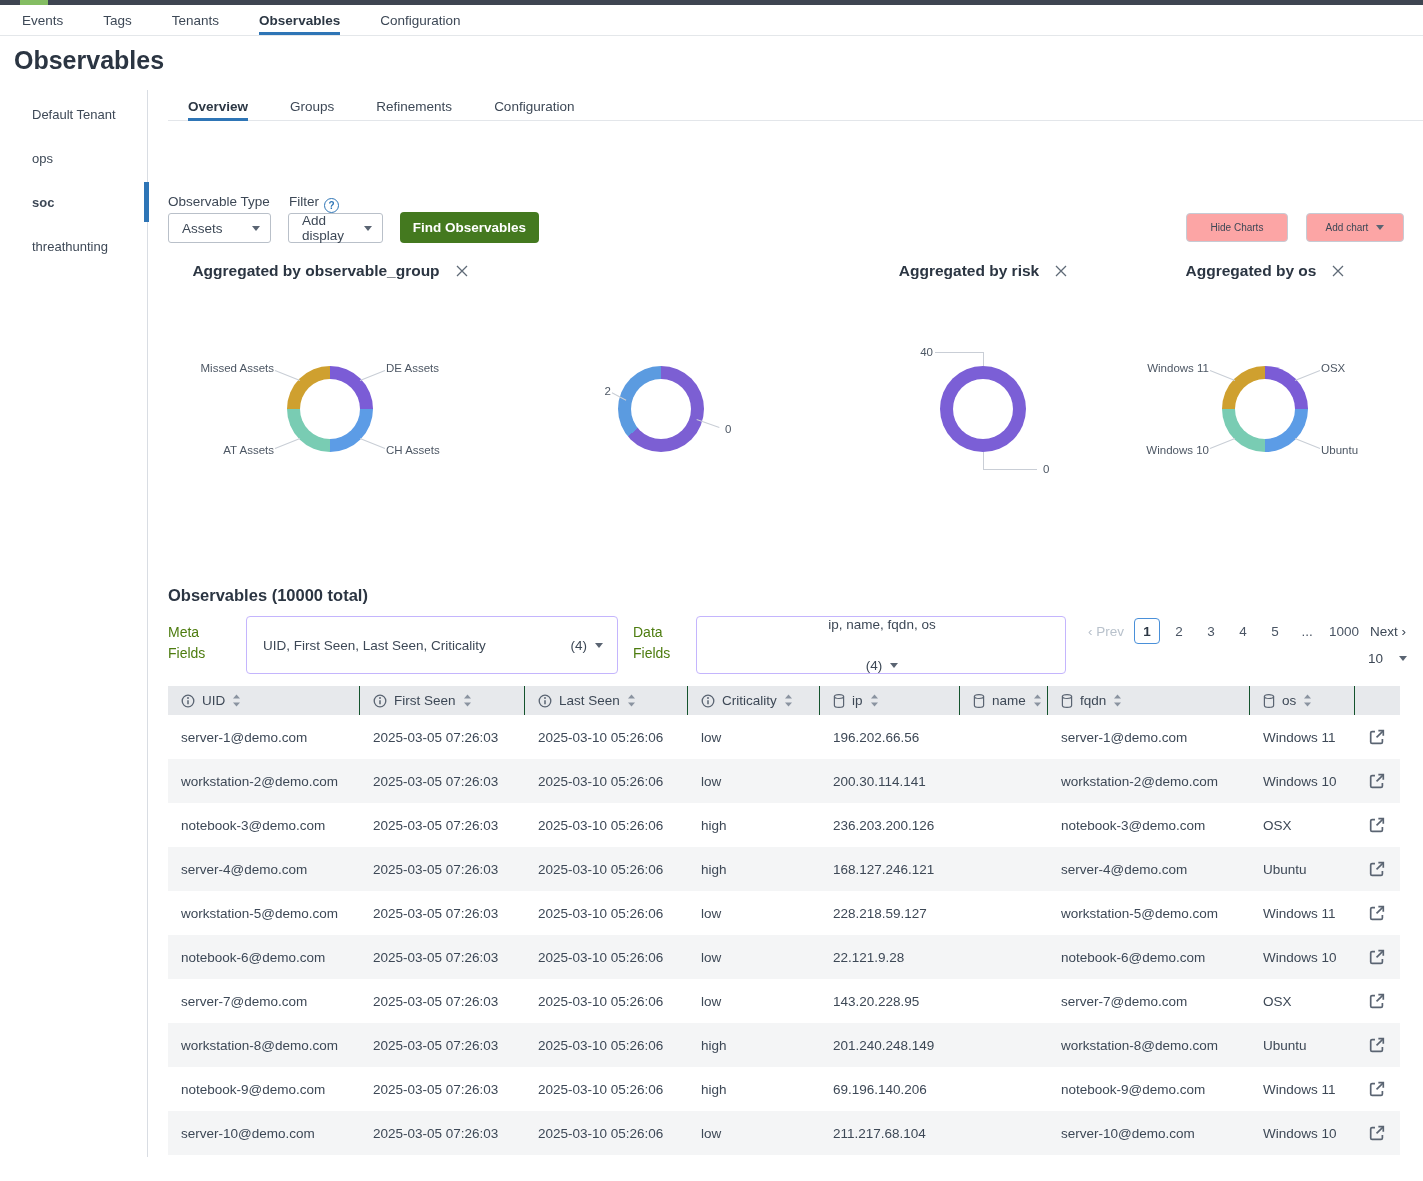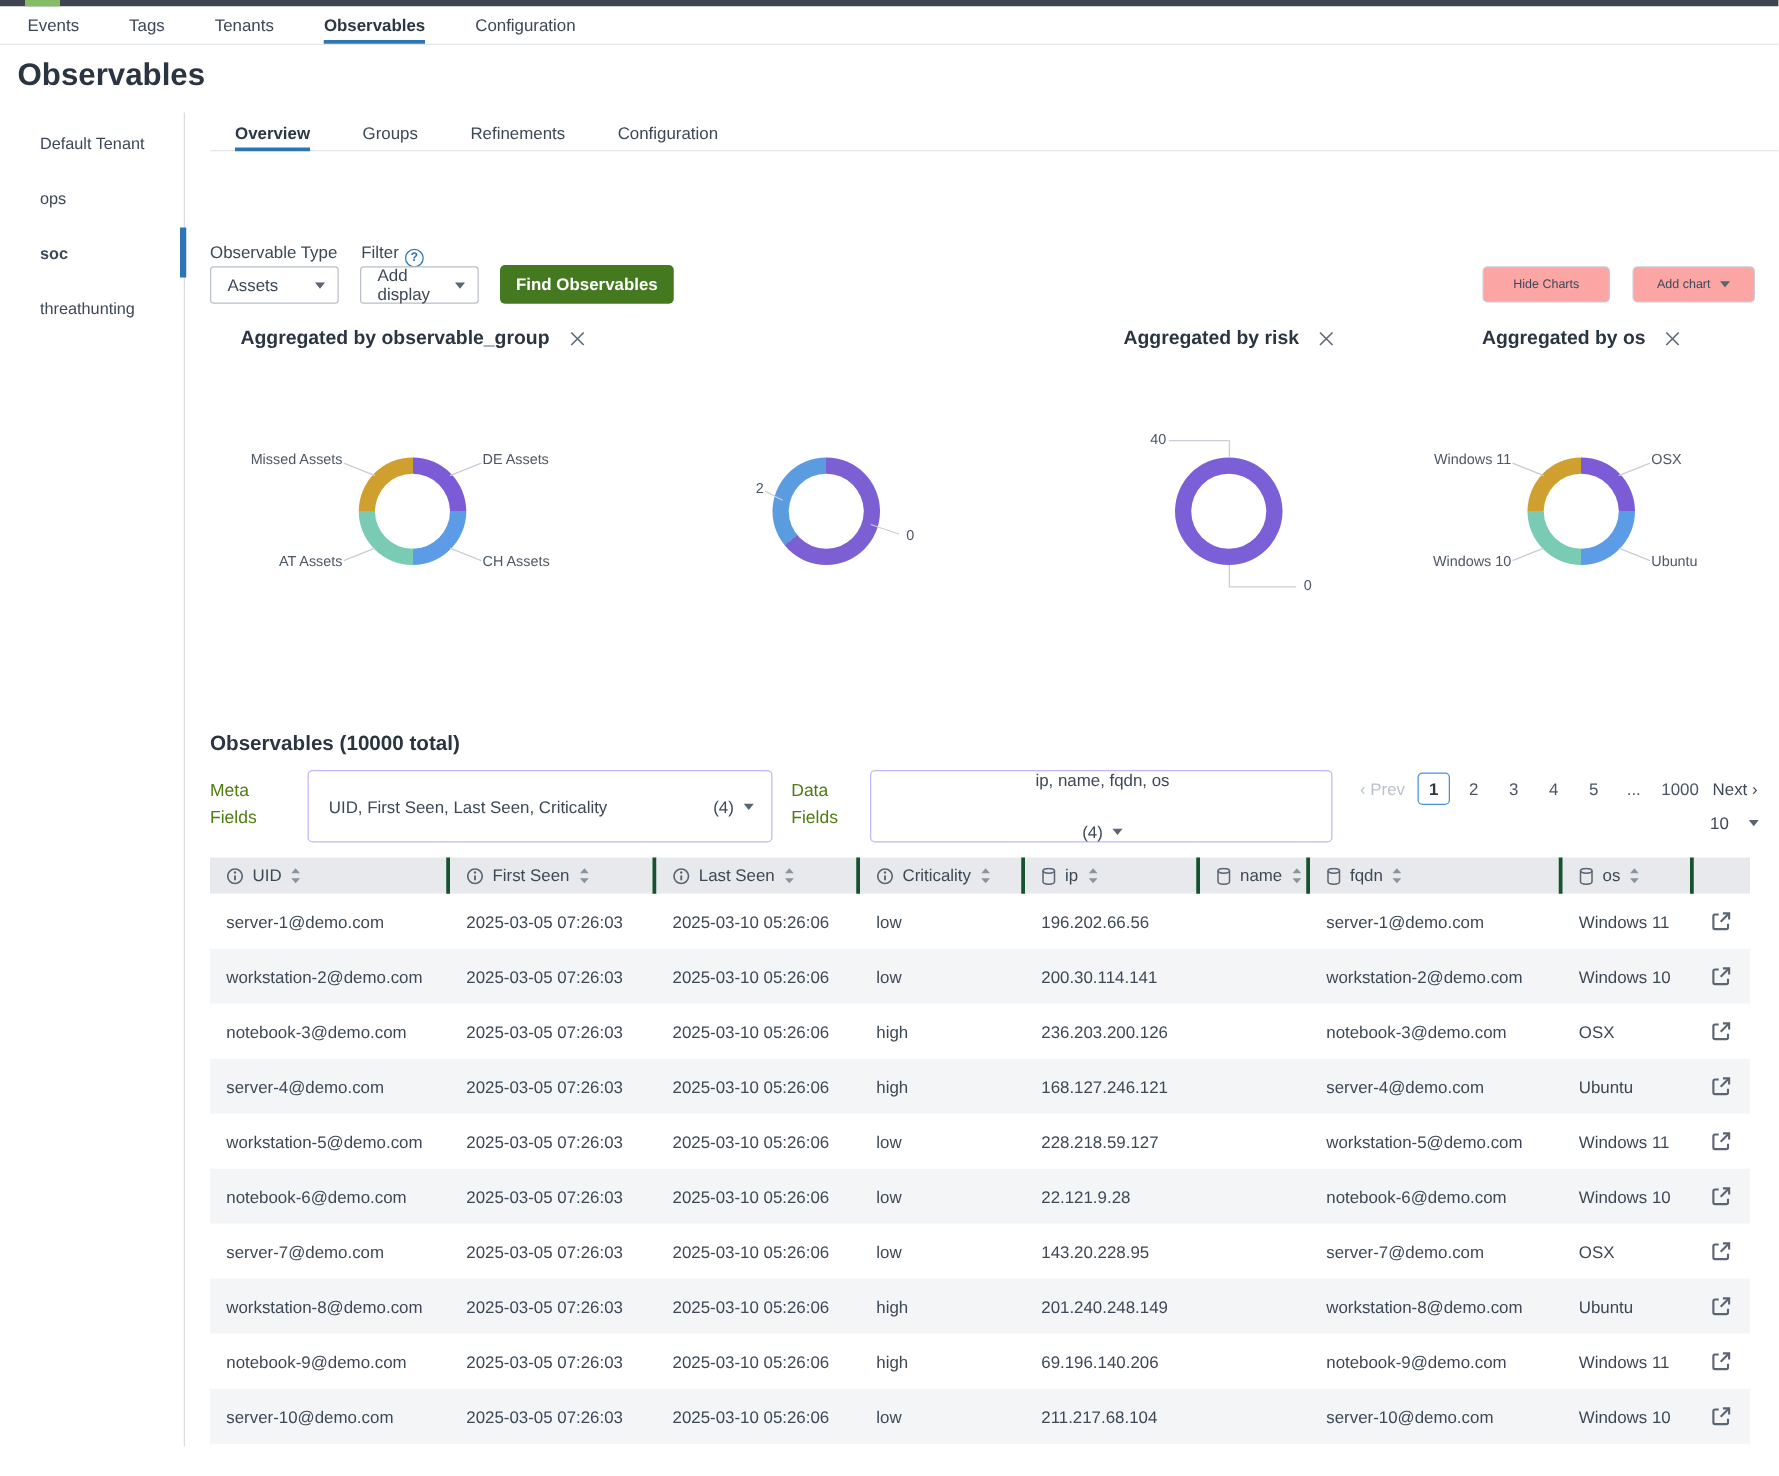--- a/index.html
+++ b/index.html
@@ -71,21 +71,21 @@
   .pagination { position:absolute; left:1088px; top:618px; display:flex; align-items:center; gap:6px; }
   .page-btn { min-width:26px; height:26px; display:flex; align-items:center; justify-content:center; font-size:13.5px; color:#4a5564; cursor:pointer; padding:0 3px; }
   .page-btn.active { border:1px solid #4a90d9; border-radius:4px; font-weight:bold; color:#2c3744; }
   .pg-prev { font-size:13.5px; color:#b9c2cc; margin-right:4px; cursor:default; }
   .pg-next { font-size:13.5px; color:#3d4856; margin-left:2px; cursor:pointer; }
   .page-size { position:absolute; left:1368px; top:651px; display:flex; align-items:center; font-size:13.5px; color:#3d4856; cursor:pointer; }
   .page-size .caret { margin-left:16px; }
 
   .dtable { position:absolute; left:168px; top:686px; width:1232px; }
   .thead { display:flex; height:29px; background:#e7e9ec; }
-  .hcell { display:flex; align-items:center; gap:7px; padding-left:13px; font-size:13.5px; color:#3d4856; border-right:3px solid #14532d; cursor:pointer; }
+  .hcell { display:flex; align-items:center; gap:7px; padding-left:13px; font-size:13.5px; color:#3d4856; border-right:1px solid #14532d; cursor:pointer; }
   .hicon { display:flex; align-items:center; }
   .sort { display:flex; align-items:center; }
   .trow { display:flex; height:44px; background:#fff; }
   .trow.alt { background:#f4f5f6; }
   .tcell { display:flex; align-items:center; padding-left:13px; font-size:13.5px; color:#3d4856; overflow:hidden; white-space:nowrap; }
   .col-uid{width:192px}.col-first_seen{width:165px}.col-last_seen{width:163px}.col-criticality{width:132px}
   .col-ip{width:140px}.col-name{width:88px}.col-fqdn{width:202px}.col-os{width:105px}.col-action{width:45px}
   .ext-link { cursor:pointer; display:flex; align-items:center; }
 </style>
 </head>

